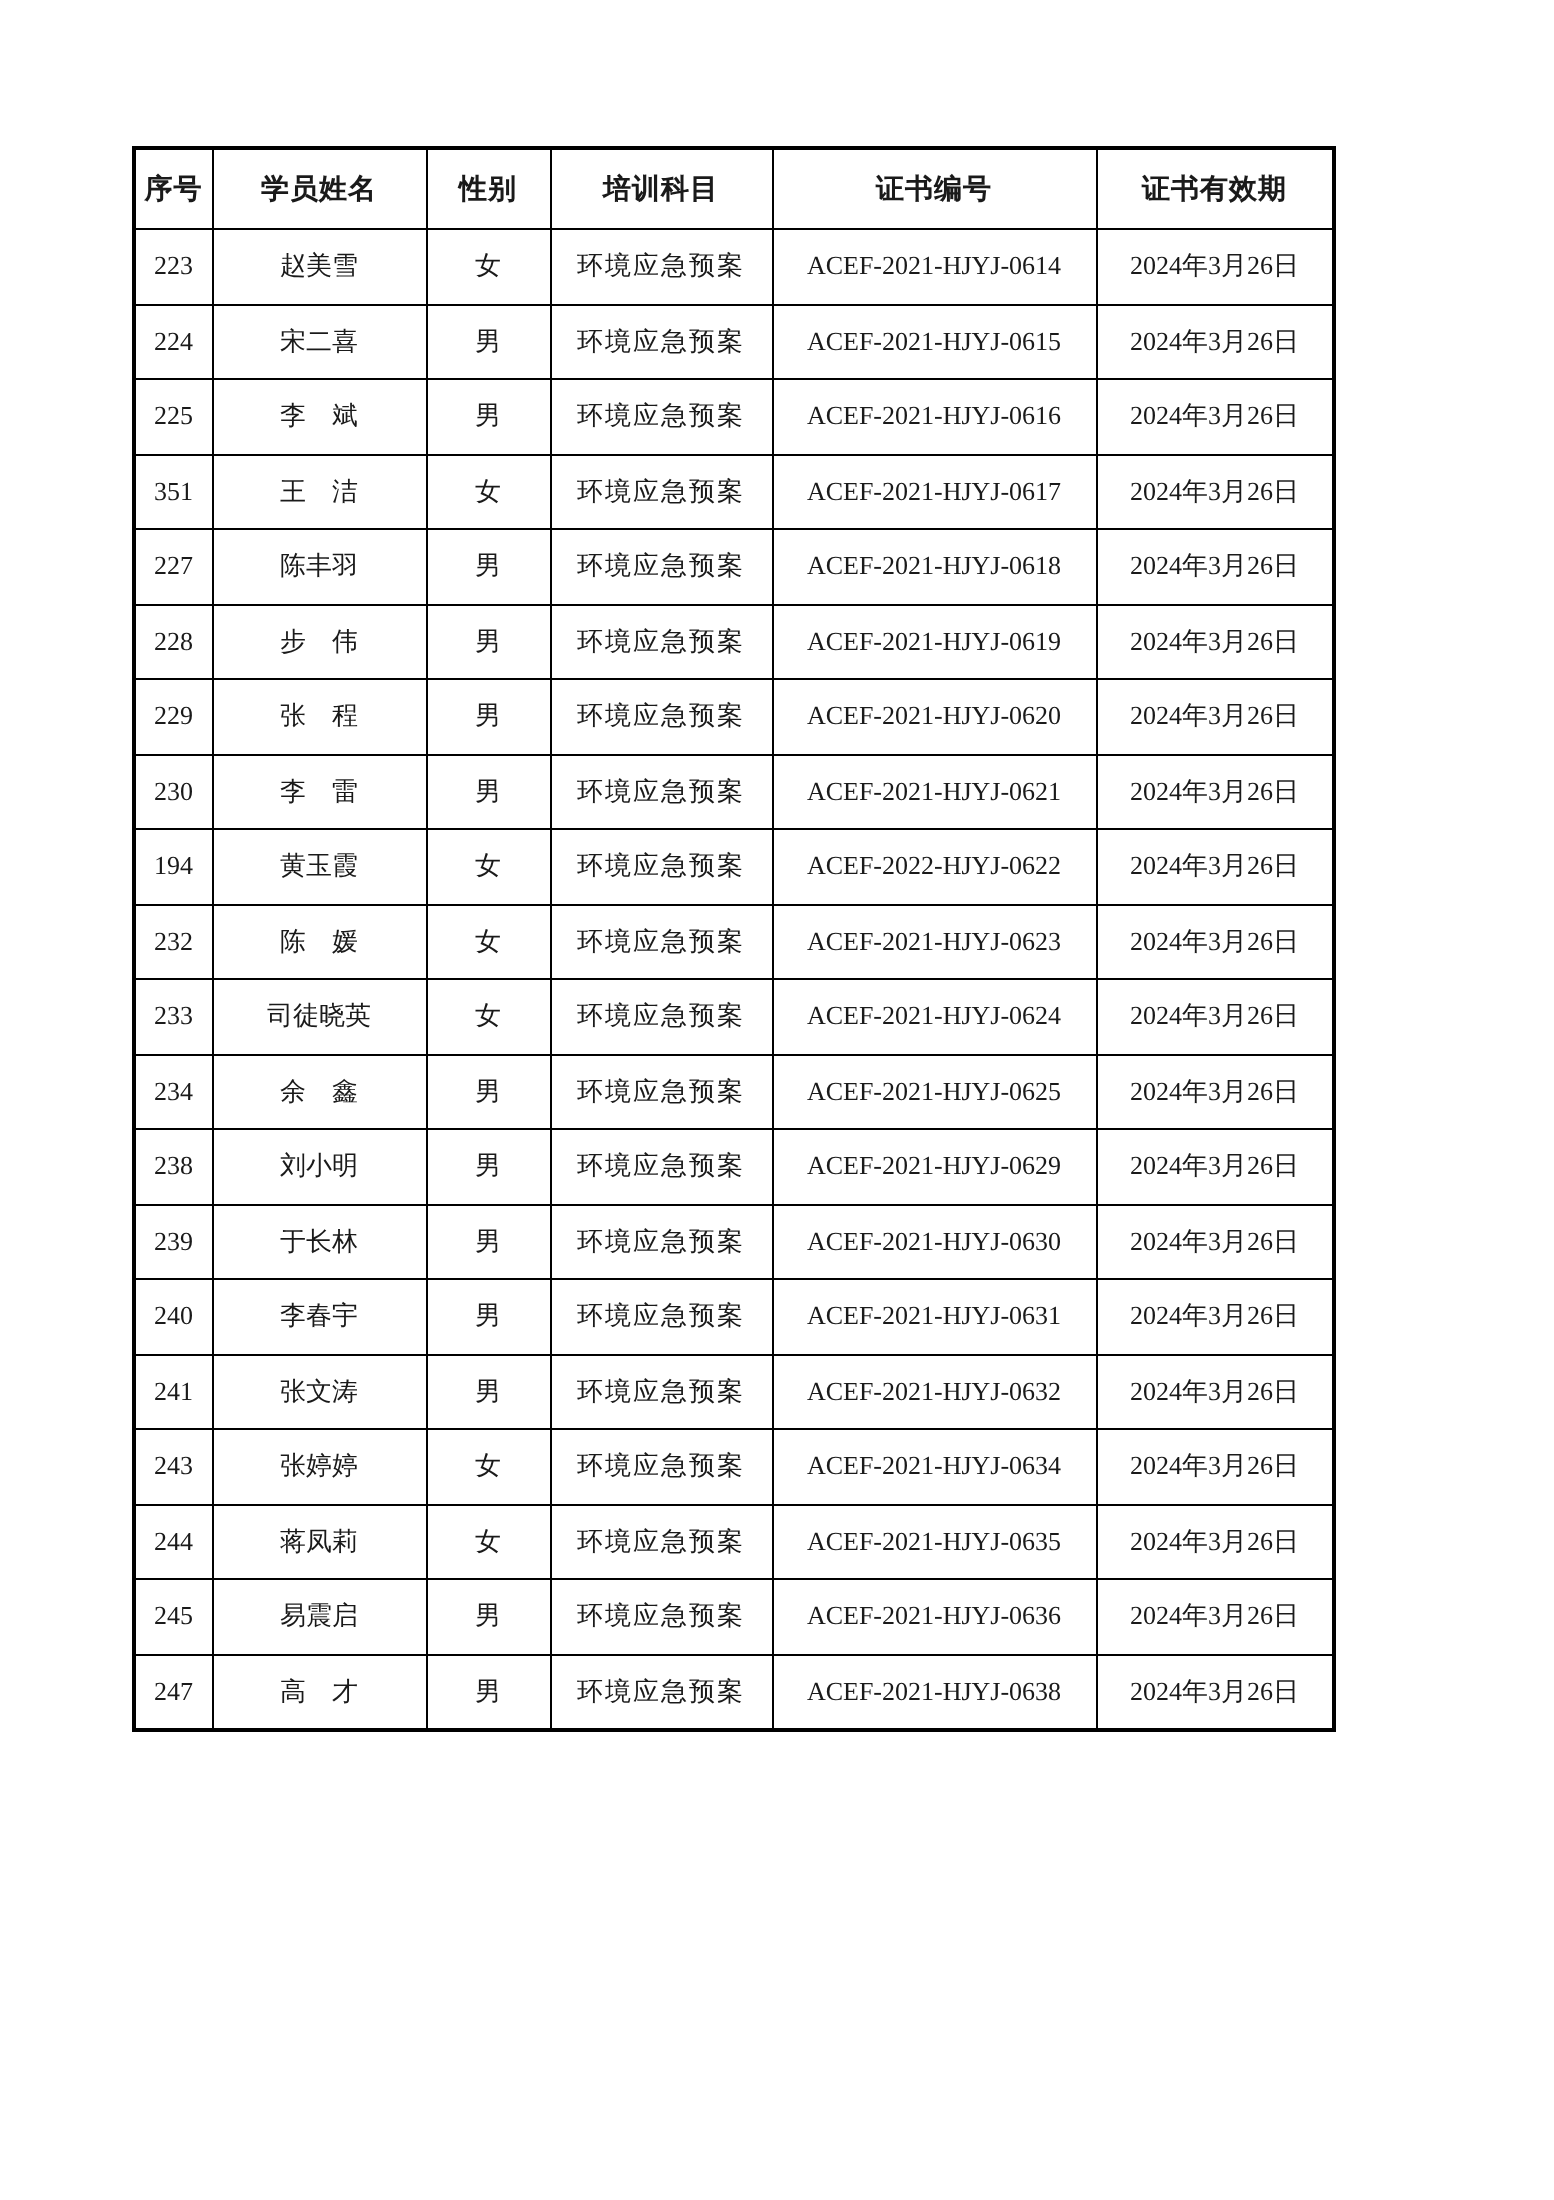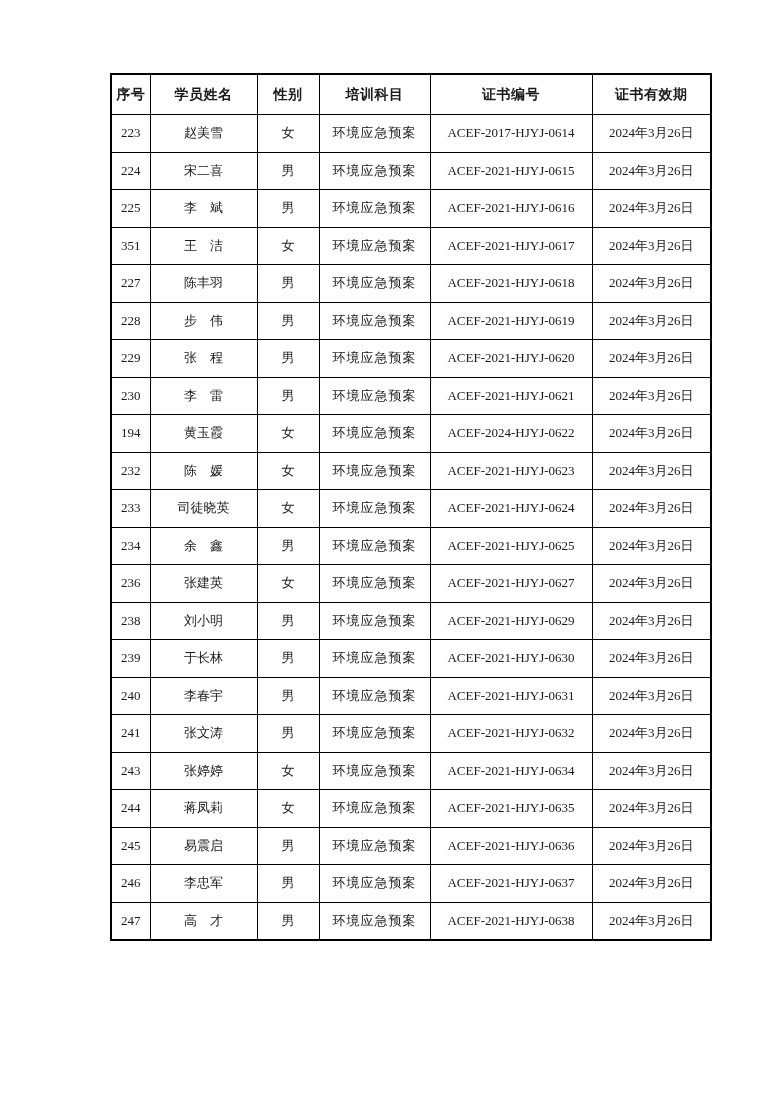--- a/index.html
+++ b/index.html
@@ -20,21 +20,20 @@
     background: #ffffff;
   }
   table.cert-table {
     position: absolute;
     left: 66px;
     top: 73px;
     border-collapse: collapse;
     table-layout: fixed;
     width: 600px;
     border: 2px solid #000000;
-    margin-left: 44px;
   }
   table.cert-table th,
   table.cert-table td {
     border: 1px solid #000000;
     text-align: center;
     vertical-align: middle;
     padding: 0;
     overflow: hidden;
     white-space: nowrap;
   }
@@ -80,21 +79,21 @@
         <th>证书编号</th>
         <th>证书有效期</th>
       </tr>
     </thead>
     <tbody>
         <tr>
           <td class="c-no">223</td>
           <td class="c-name">赵美雪</td>
           <td class="c-gender">女</td>
           <td class="c-subject">环境应急预案</td>
-          <td class="c-cert">ACEF-2017-HJYJ-0614</td>
+          <td class="c-cert">ACEF-2021-HJYJ-0614</td>
           <td class="c-validity">2024年3月26日</td>
         </tr>
         <tr>
           <td class="c-no">224</td>
           <td class="c-name">宋二喜</td>
           <td class="c-gender">男</td>
           <td class="c-subject">环境应急预案</td>
           <td class="c-cert">ACEF-2021-HJYJ-0615</td>
           <td class="c-validity">2024年3月26日</td>
         </tr>
@@ -144,21 +143,21 @@
           <td class="c-gender">男</td>
           <td class="c-subject">环境应急预案</td>
           <td class="c-cert">ACEF-2021-HJYJ-0621</td>
           <td class="c-validity">2024年3月26日</td>
         </tr>
         <tr>
           <td class="c-no">194</td>
           <td class="c-name">黄玉霞</td>
           <td class="c-gender">女</td>
           <td class="c-subject">环境应急预案</td>
-          <td class="c-cert">ACEF-2024-HJYJ-0622</td>
+          <td class="c-cert">ACEF-2022-HJYJ-0622</td>
           <td class="c-validity">2024年3月26日</td>
         </tr>
         <tr>
           <td class="c-no">232</td>
           <td class="c-name">陈　媛</td>
           <td class="c-gender">女</td>
           <td class="c-subject">环境应急预案</td>
           <td class="c-cert">ACEF-2021-HJYJ-0623</td>
           <td class="c-validity">2024年3月26日</td>
         </tr>
@@ -172,28 +171,20 @@
         </tr>
         <tr>
           <td class="c-no">234</td>
           <td class="c-name">余　鑫</td>
           <td class="c-gender">男</td>
           <td class="c-subject">环境应急预案</td>
           <td class="c-cert">ACEF-2021-HJYJ-0625</td>
           <td class="c-validity">2024年3月26日</td>
         </tr>
         <tr>
-          <td class="c-no">236</td>
-          <td class="c-name">张建英</td>
-          <td class="c-gender">女</td>
-          <td class="c-subject">环境应急预案</td>
-          <td class="c-cert">ACEF-2021-HJYJ-0627</td>
-          <td class="c-validity">2024年3月26日</td>
-        </tr>
-        <tr>
           <td class="c-no">238</td>
           <td class="c-name">刘小明</td>
           <td class="c-gender">男</td>
           <td class="c-subject">环境应急预案</td>
           <td class="c-cert">ACEF-2021-HJYJ-0629</td>
           <td class="c-validity">2024年3月26日</td>
         </tr>
         <tr>
           <td class="c-no">239</td>
           <td class="c-name">于长林</td>
@@ -233,28 +224,20 @@
           <td class="c-subject">环境应急预案</td>
           <td class="c-cert">ACEF-2021-HJYJ-0635</td>
           <td class="c-validity">2024年3月26日</td>
         </tr>
         <tr>
           <td class="c-no">245</td>
           <td class="c-name">易震启</td>
           <td class="c-gender">男</td>
           <td class="c-subject">环境应急预案</td>
           <td class="c-cert">ACEF-2021-HJYJ-0636</td>
-          <td class="c-validity">2024年3月26日</td>
-        </tr>
-        <tr>
-          <td class="c-no">246</td>
-          <td class="c-name">李忠军</td>
-          <td class="c-gender">男</td>
-          <td class="c-subject">环境应急预案</td>
-          <td class="c-cert">ACEF-2021-HJYJ-0637</td>
           <td class="c-validity">2024年3月26日</td>
         </tr>
         <tr>
           <td class="c-no">247</td>
           <td class="c-name">高　才</td>
           <td class="c-gender">男</td>
           <td class="c-subject">环境应急预案</td>
           <td class="c-cert">ACEF-2021-HJYJ-0638</td>
           <td class="c-validity">2024年3月26日</td>
         </tr>

